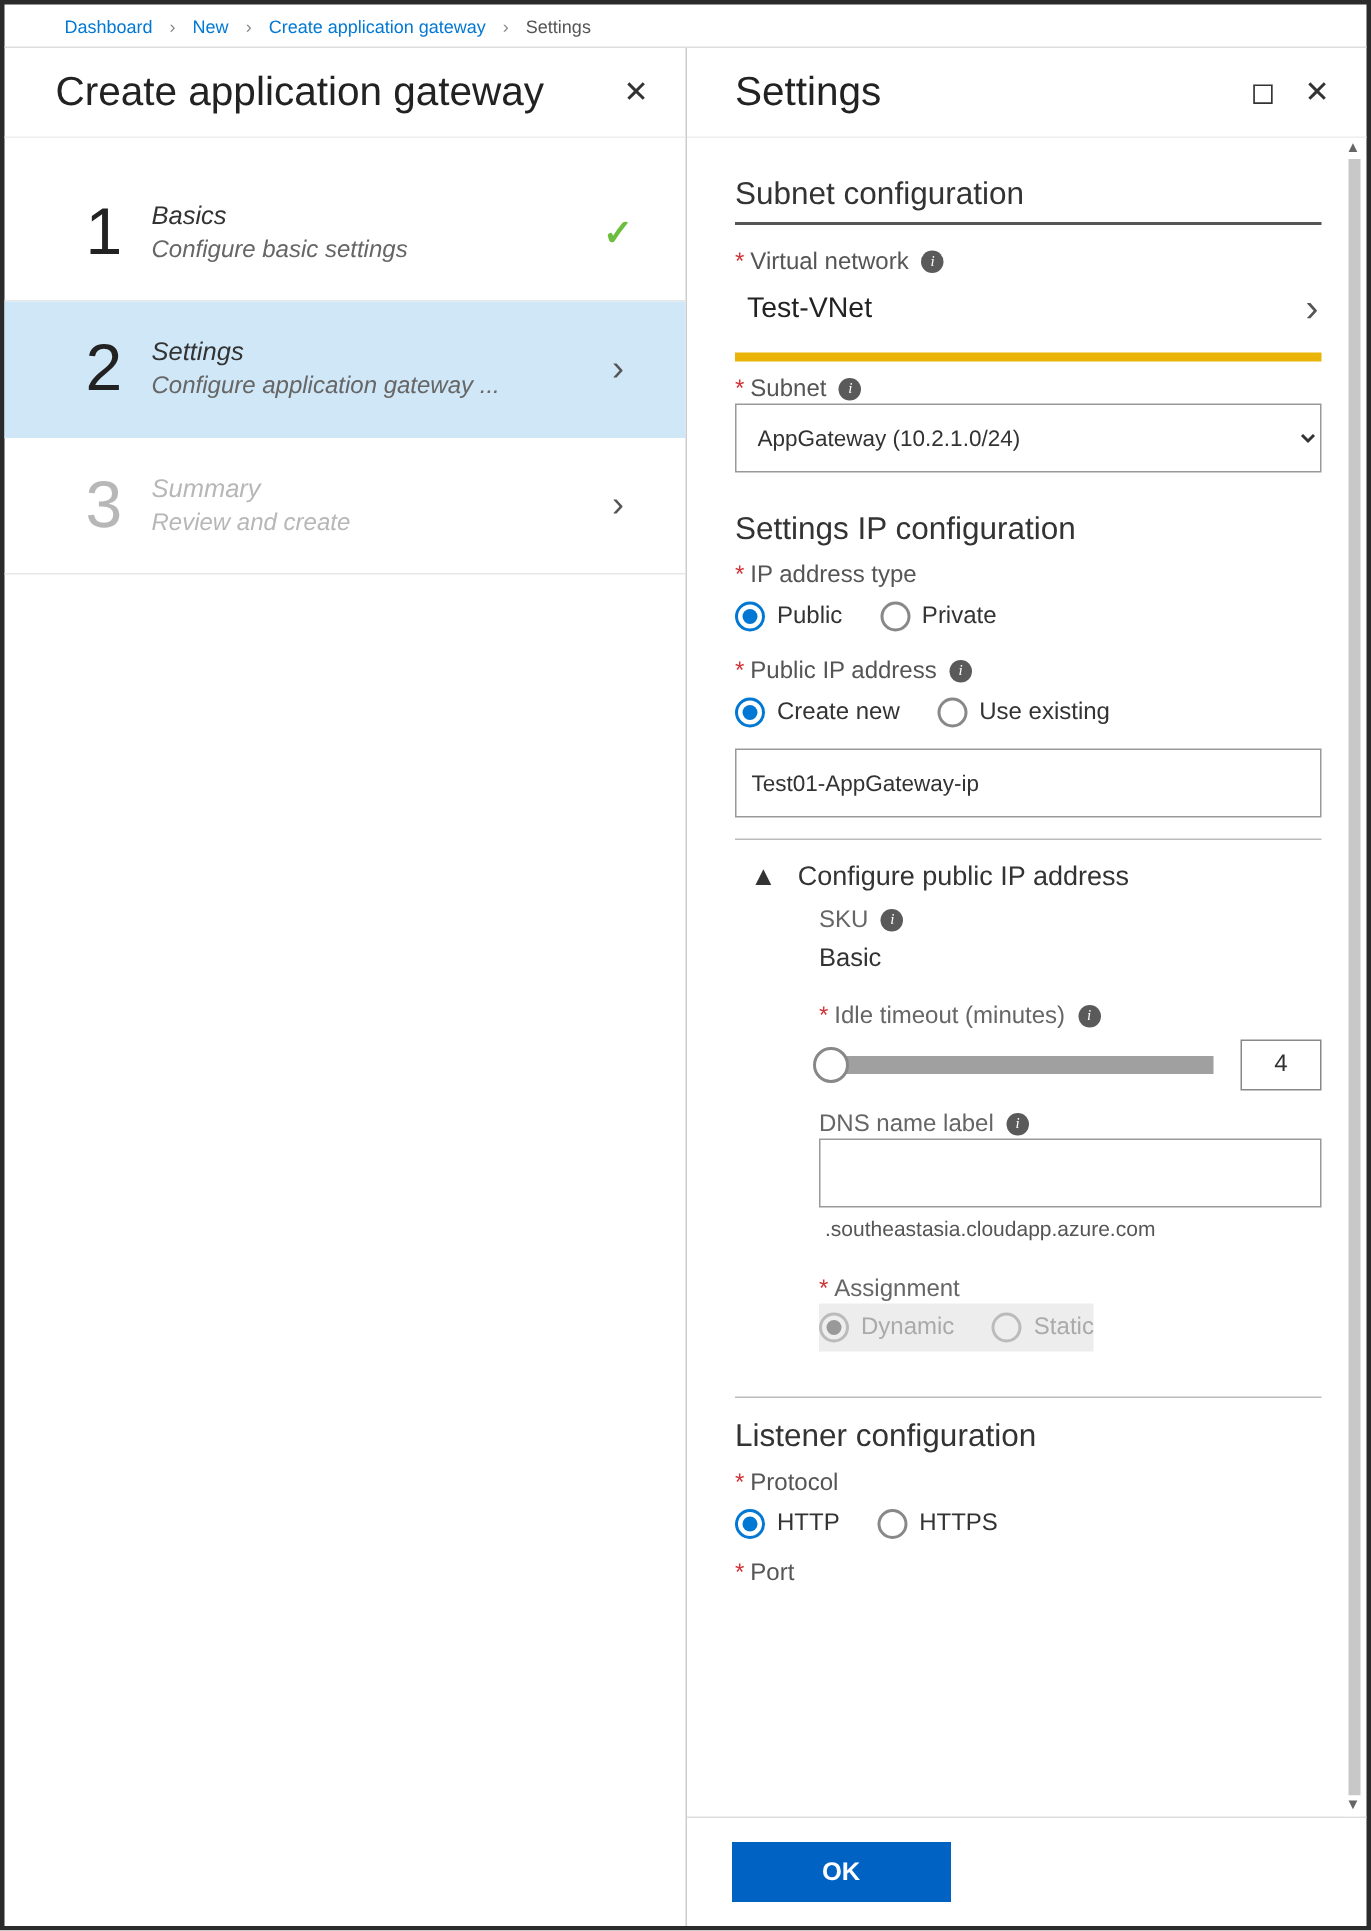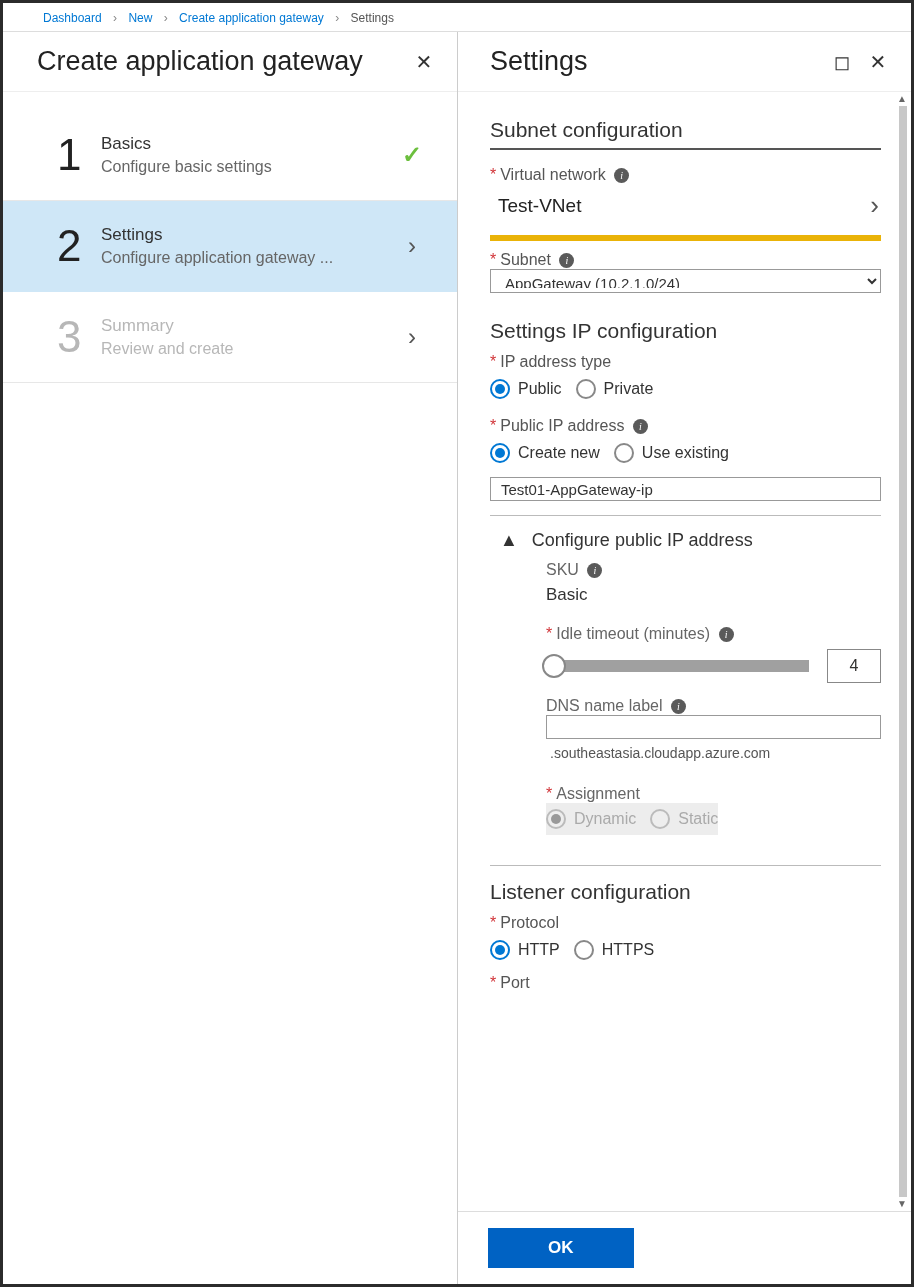--- a/index.html
+++ b/index.html
@@ -57,21 +57,21 @@
     padding: 20px 30px 20px 54px;
     border-bottom: 1px solid #e7e7e7;
     cursor: pointer;
   }
   .step.active { background: #cfe7f7; border-bottom: 1px solid #cfe7f7; }
   .step.disabled .step-title, .step.disabled .step-sub, .step.disabled .step-num { color: #b7b7b7; }
   .step-num {
     font-size: 44px; font-weight: 300; color: #222;
     width: 44px; text-align: left;
   }
-  .step-text { flex: 1; }
+  .step-text { flex: 1; font-style: italic; }
   .step-title { font-size: 17px; color: #333; }
   .step-sub { font-size: 16px; color: #666; margin-top: 4px; }
   .step-status {
     width: 30px; text-align: center; font-size: 24px;
     color: #6cbf3e; font-weight: bold;
   }
   .step-chevron {
     width: 30px; text-align: center; font-size: 24px; color: #555;
   }
 
@@ -98,26 +98,26 @@
   .picker {
     display: flex; align-items: center;
     padding: 6px 2px 14px;
     border-bottom: 6px solid #eab308;
     cursor: pointer;
     margin-bottom: 8px;
   }
   .picker-value { font-size: 19px; color: #222; flex: 1; padding-left: 6px;}
   .picker-chevron { font-size: 26px; color: #555; }
   select.combo, input.text {
-    width: 100%; height: 24px;
+    width: 100%; height: 46px;
     border: 1px solid #999; background: #fff;
     font-size: 15px; padding: 4px 10px;
     font-family: inherit; color: #333;
   }
-  .radio-row { margin: 8px 0 4px; display: flex; gap: 14px; align-items: center; }
+  .radio-row { margin: 8px 0 4px; display: flex; gap: 25px; align-items: center; }
   .radio {
     display: inline-flex; align-items: center; gap: 8px;
     font-size: 16px; color: #333; cursor: pointer;
   }
   .radio .dot {
     width: 20px; height: 20px; border: 2px solid #888; border-radius: 50%;
     display: inline-flex; align-items: center; justify-content: center;
   }
   .radio.selected .dot { border-color: #0078d4; }
   .radio.selected .dot::after {

